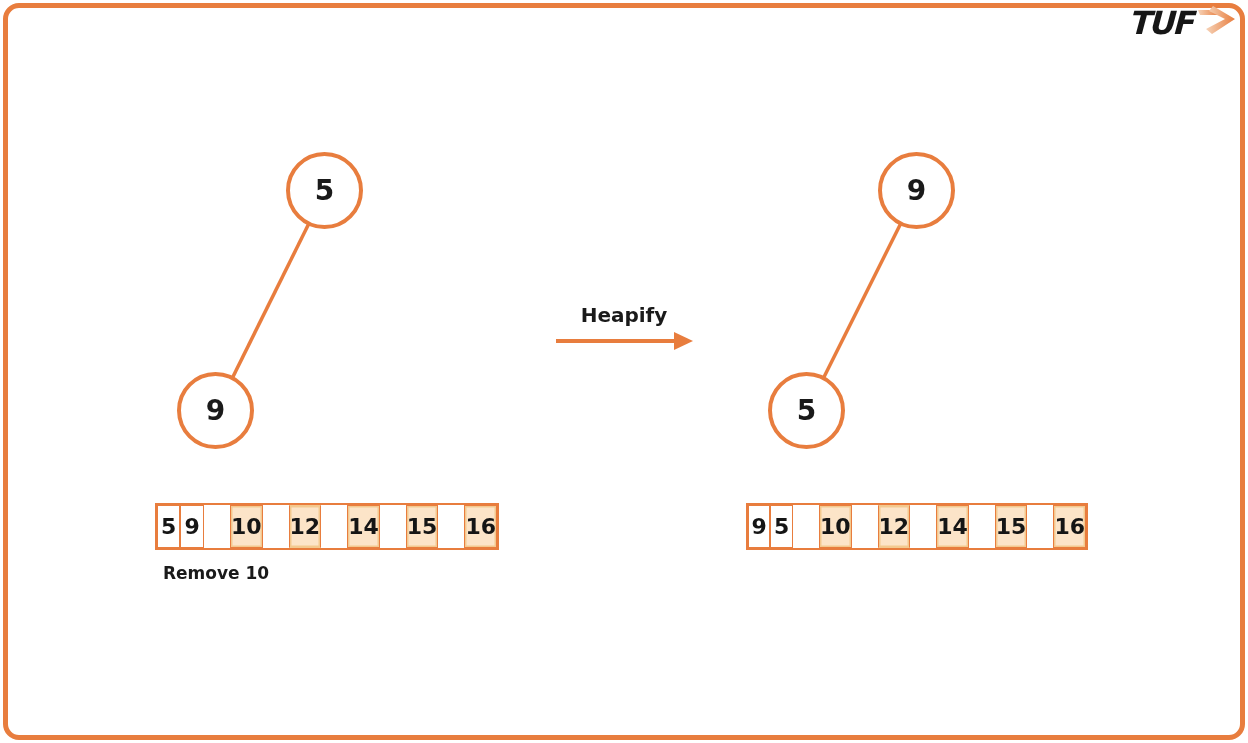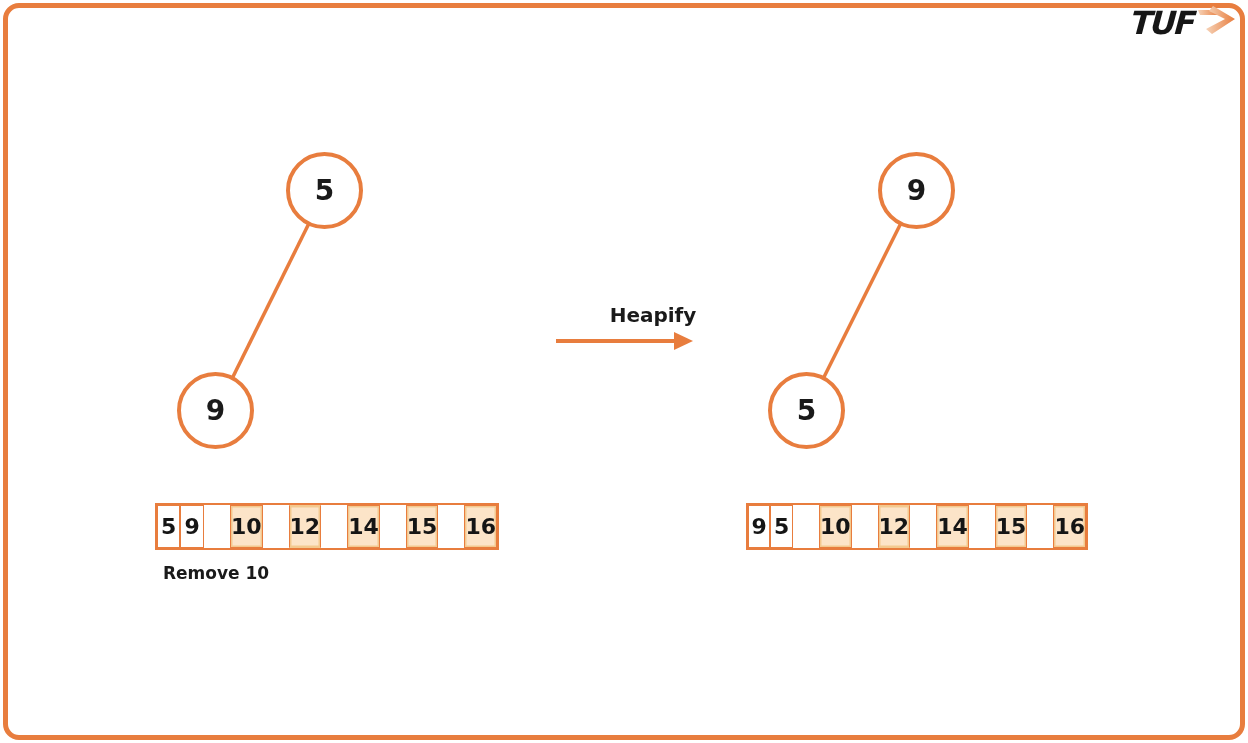--- a/index.html
+++ b/index.html
@@ -105,21 +105,20 @@
     color: #1a1a1a;
   }
   .heapify-label {
     position: absolute;
     left: 624px;
     top: 303px;
     transform: translateX(-50%);
     font-size: 20px;
     font-weight: bold;
     color: #1a1a1a;
-    margin-left: 29px;
   }
 </style>
 </head>
 <body>
 
 <div class="canvas">
 
   <div class="frame"></div>
 
   <svg class="overlay" viewBox="0 0 1248 743">

